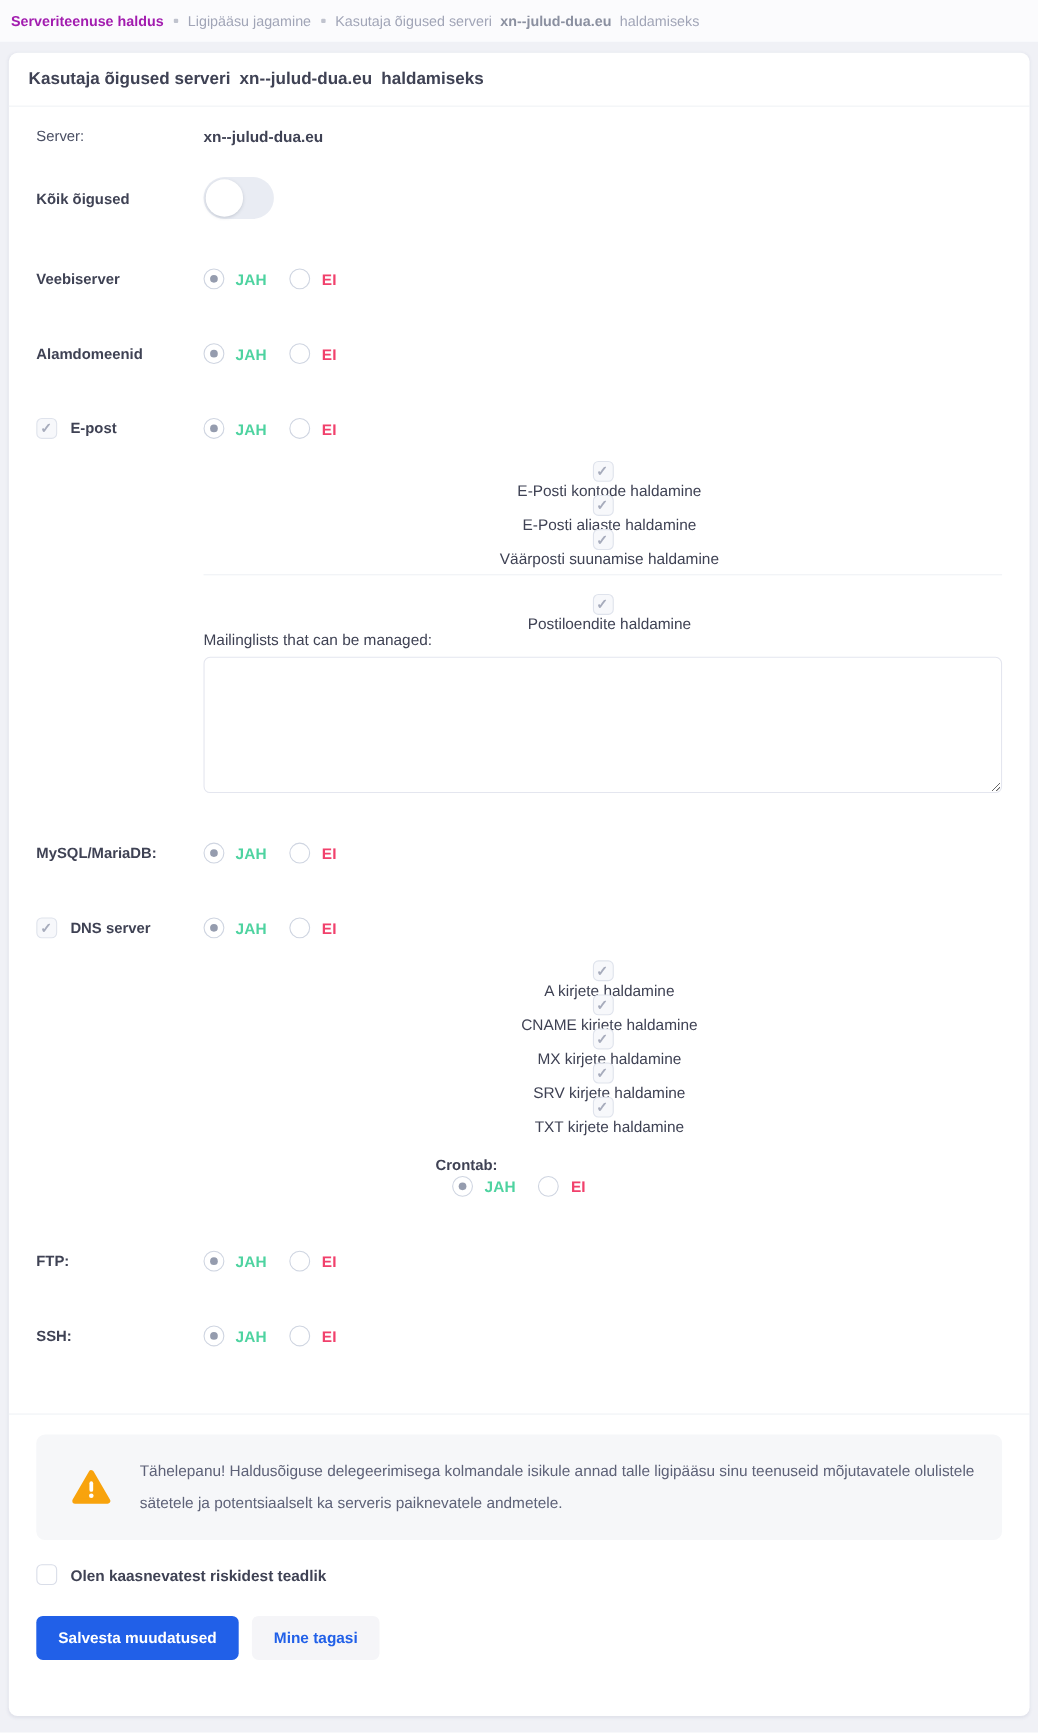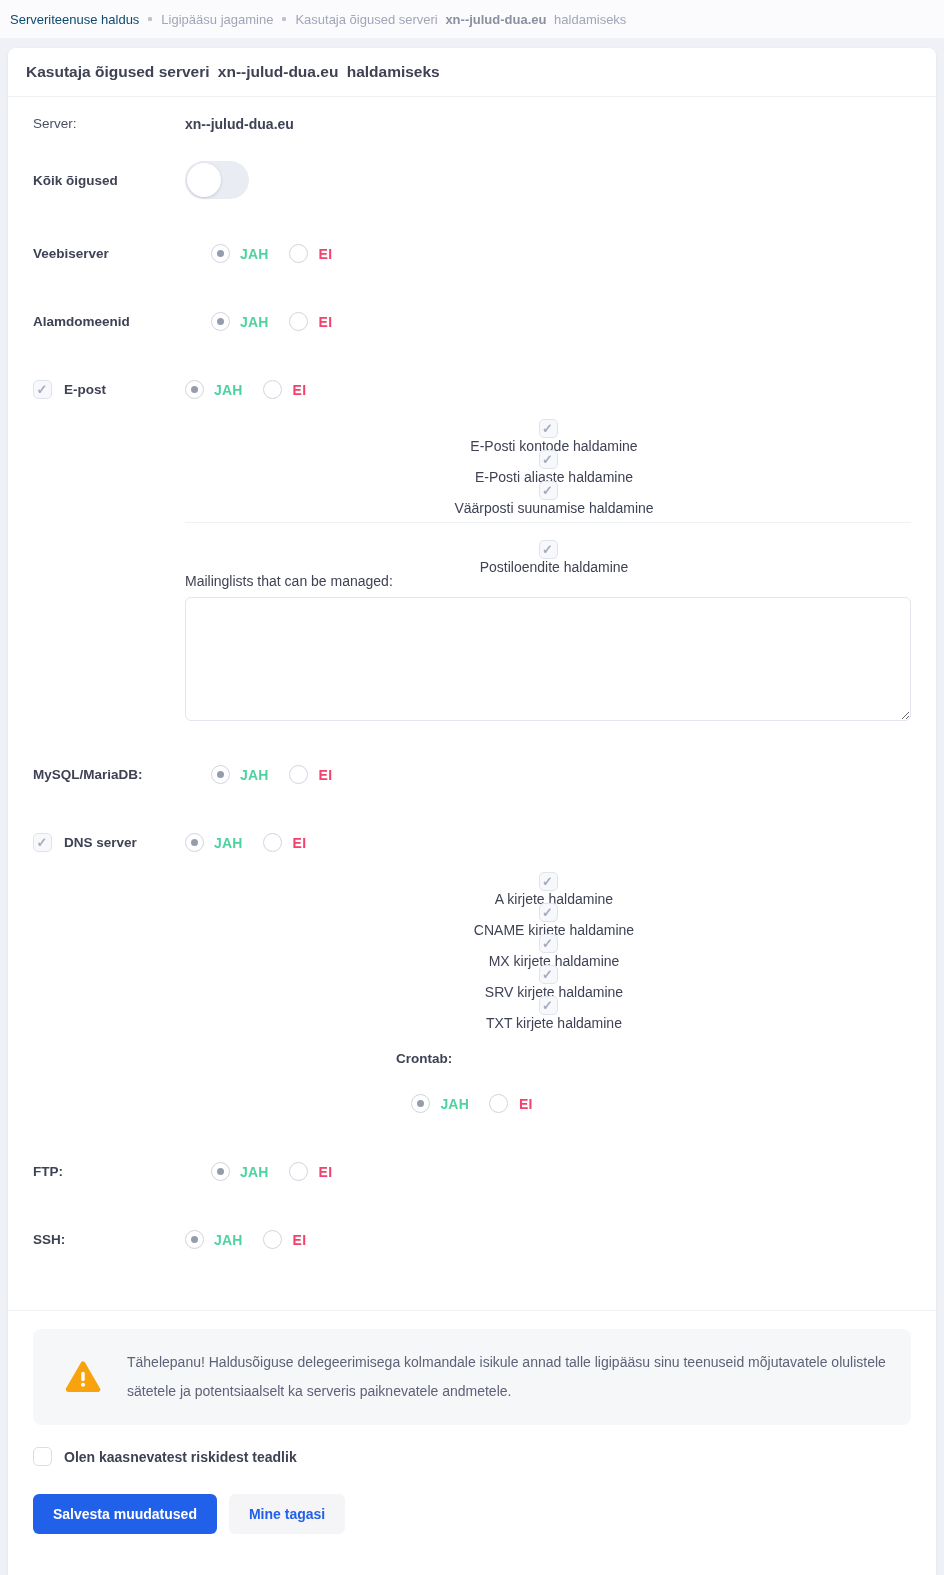--- a/index.html
+++ b/index.html
@@ -10,21 +10,21 @@
     background: #f0f1f6;
     font-family: "Liberation Sans", sans-serif;
     color: #3f4254;
   }
   
   .breadcrumb-bar {
     height: 38px; background: #fbfbfd;
     display: flex; align-items: center;
     padding: 0 10px; font-size: 13px;
   }
-  .crumb-main { font-weight: 400; color: #0c4a6e; cursor: pointer; text-align: center; }
+  .crumb-main { font-weight: 700; color: #a21caf; cursor: pointer; text-align: center; }
   .crumb { color: #a1a5b7; cursor: pointer; }
   .crumb-cur { color: #a1a5b7; }
   .crumb-cur .seg + .seg { margin-left: 4px; }
   .crumb-cur .srv { font-weight: 700; color: #8b90a0; }
   .crumb-dot {
     width: 4px; height: 4px; border-radius: 1px;
     background: #c0c3ce; margin: 0 9px; flex: none;
   }
   
   .card {
@@ -118,21 +118,21 @@
     width: 100%; height: 124px;
     border: 1px solid #e4e6ef; border-radius: 6px;
     resize: both; outline: none; padding: 8px 12px;
     font-size: 14px; color: #3f4254;
     font-family: "Liberation Sans", sans-serif;
   }
   
   .mb-user   { margin-bottom: 40px; }
   .mb-server { margin-bottom: 28px; }
   .mb-toggle { margin-bottom: 45px; }
-  .mb-radio  { margin-bottom: 49px; gap: 26px; }
+  .mb-radio  { margin-bottom: 49px; }
   .mt-subs   { margin-top: 20px; }
   .mb-block  { margin-bottom: 40px; }
   .mb-dns-to-cron { margin-top: 34px; flex-direction: column; }
   
   .card-footer { border-top: 1px solid #eff2f5; padding: 18px 25px 51px 25px; }
   .warning-box {
     background: #f6f7f9; border-radius: 8px;
     padding: 19px 24px; display: flex; align-items: center;
     margin-bottom: 22px;
   }

